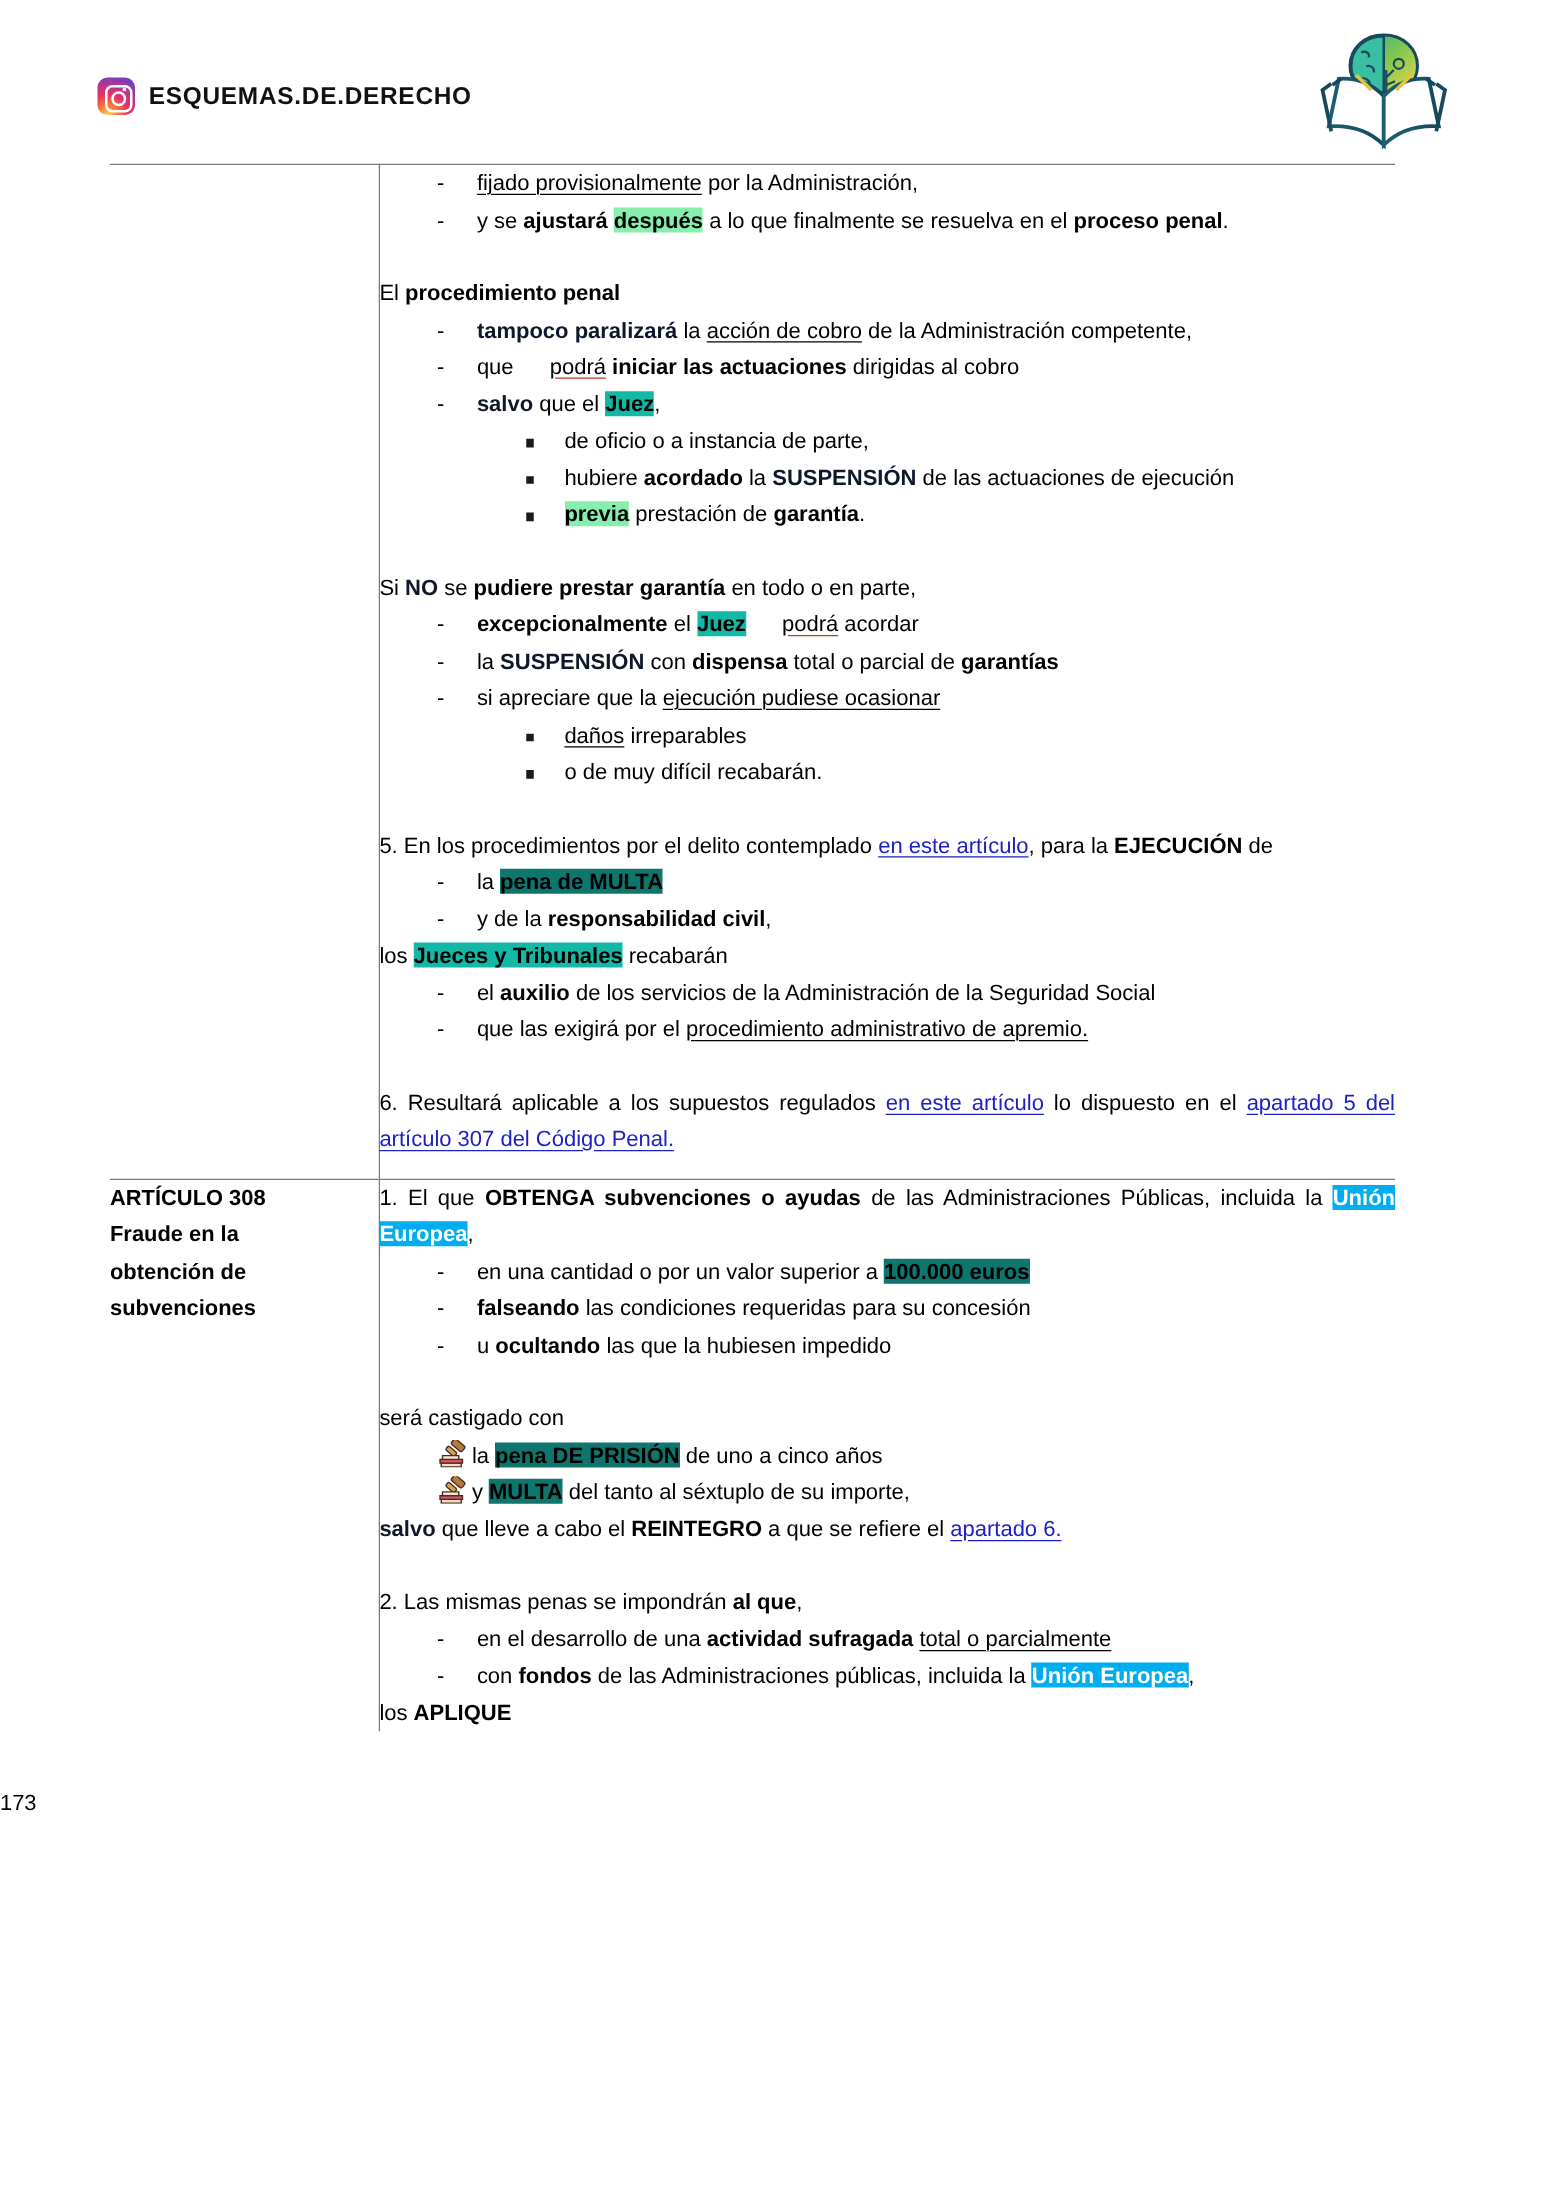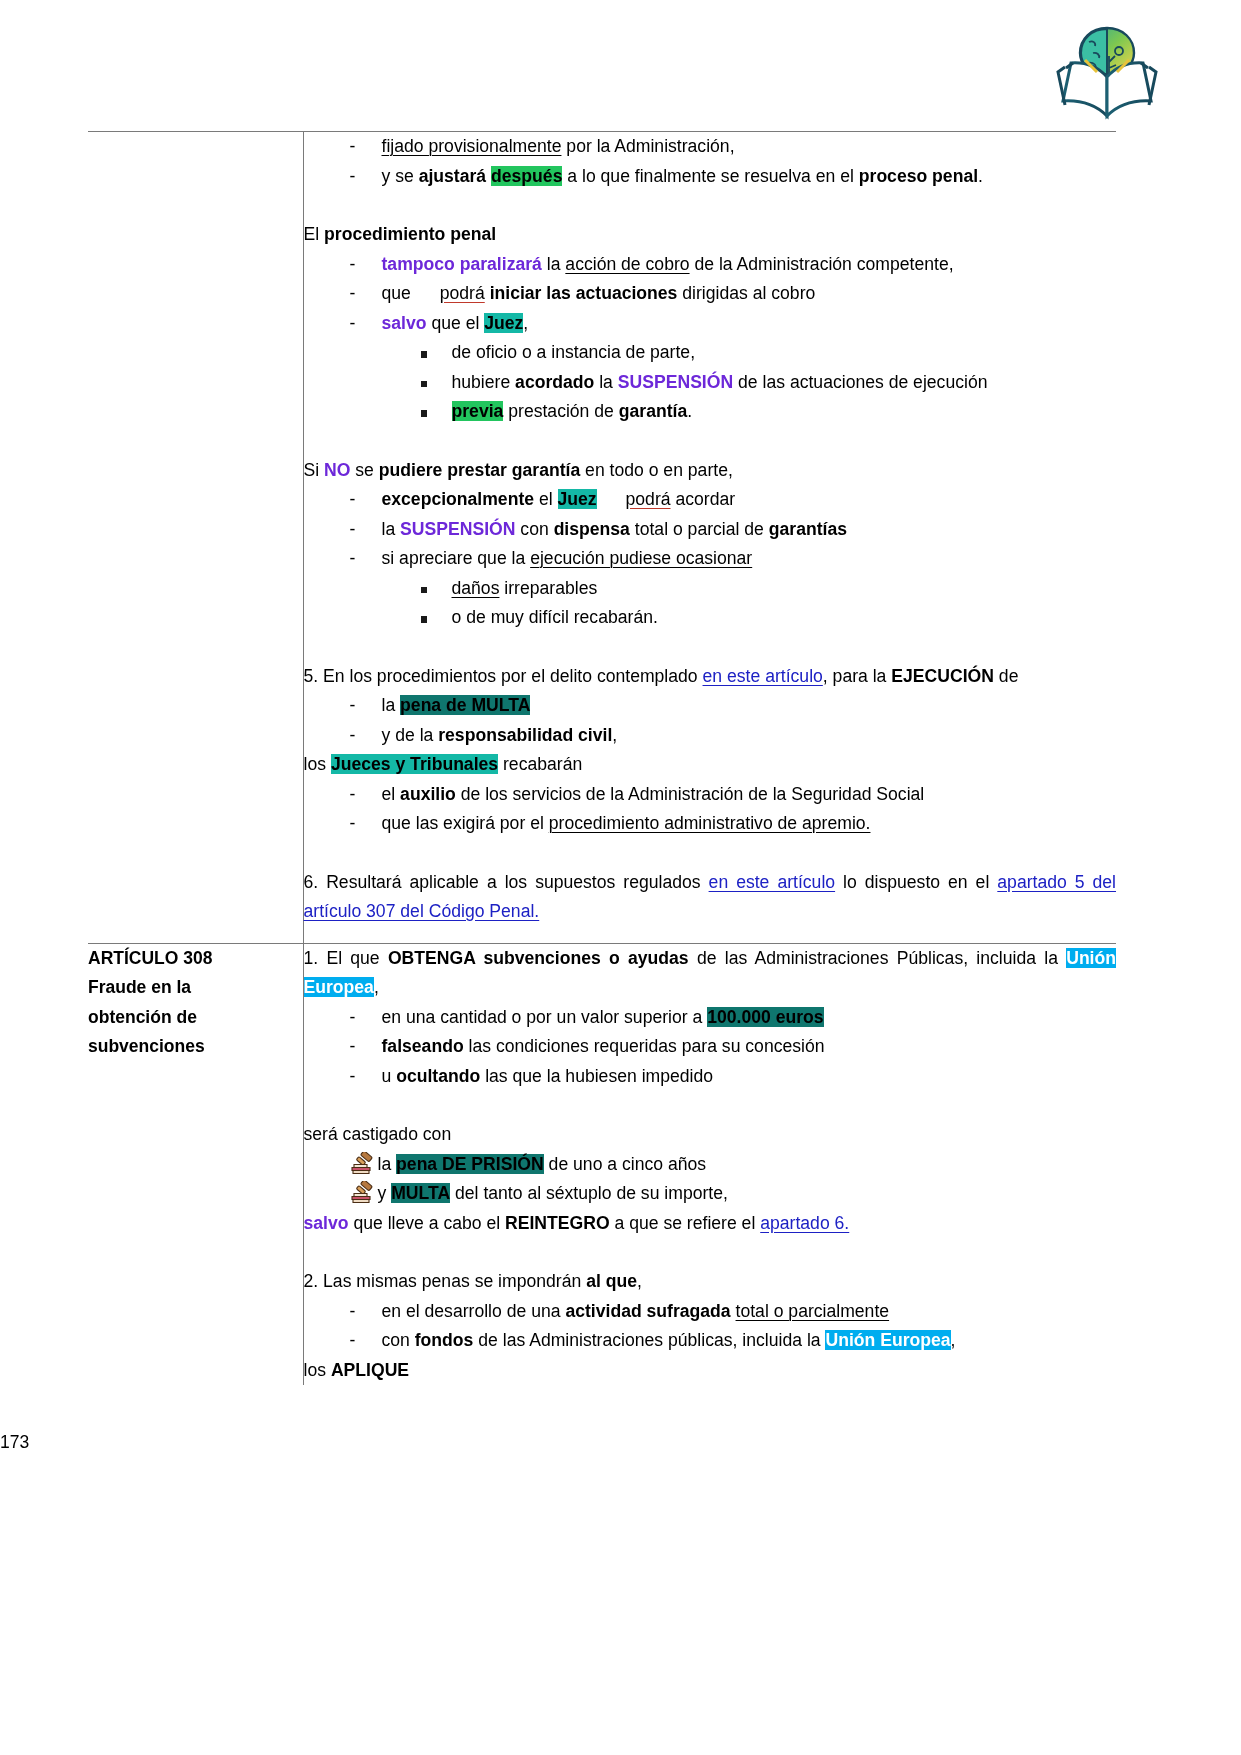--- a/index.html
+++ b/index.html
@@ -145,24 +145,24 @@
     content: "";
     position: absolute;
     left: 117px;
     top: 13px;
     width: 6.5px; height: 6.5px;
     background: #1a1a1a;
   }
 
   
   b, .b { font-weight: bold; }
-  .red { color: #6d28d9; font-weight: bold; }
+  .red { color: #0f172a; font-weight: bold; }
   .u { text-decoration: underline; text-decoration-thickness: 1px; text-underline-offset: 2.5px; }
   .u-red { text-decoration: underline; text-decoration-color: #c0392b; text-underline-offset: 2.5px; padding-left: 24px; }
-  .hl-yellow { background: #22c55e; }
+  .hl-yellow { background: #86efac; }
   .hl-orange { background: #14b8a6; }
   .hl-cyan   { background: #0f766e; }
   .hl-green  { background: #0f766e; }
   .hl-blue   { background: #00adef; color: #ffffff; }
   .link {
     color: #1d21c4;
     text-decoration: underline;
     text-underline-offset: 2.5px;
   }
   .gavel {
@@ -181,20 +181,26 @@
     top: 1432px;
     text-align: left;
     font-size: 17.5px;
     color: #000;
   }
 </style>
 </head>
 <body>
 
 <div class="page-header">
+  <div class="brand">
+    <span class="ig-icon">
+        <span class="ig-dot"></span>
+      </span>
+    <span class="brand-name">ESQUEMAS.DE.DERECHO</span>
+  </div>
   <div class="logo-mark">
     <svg viewBox="0 0 112 104" width="112" height="104" xmlns="http://www.w3.org/2000/svg">
       <defs>
         <linearGradient id="bulbg" x1="0" y1="0" x2="1" y2="1">
           <stop offset="0%" stop-color="#2aa79b"></stop>
           <stop offset="50%" stop-color="#7ec850"></stop>
           <stop offset="100%" stop-color="#f2d64b"></stop>
         </linearGradient>
         <linearGradient id="bookg" x1="0" y1="0" x2="1" y2="0">
           <stop offset="0%" stop-color="#1c6073"></stop>

